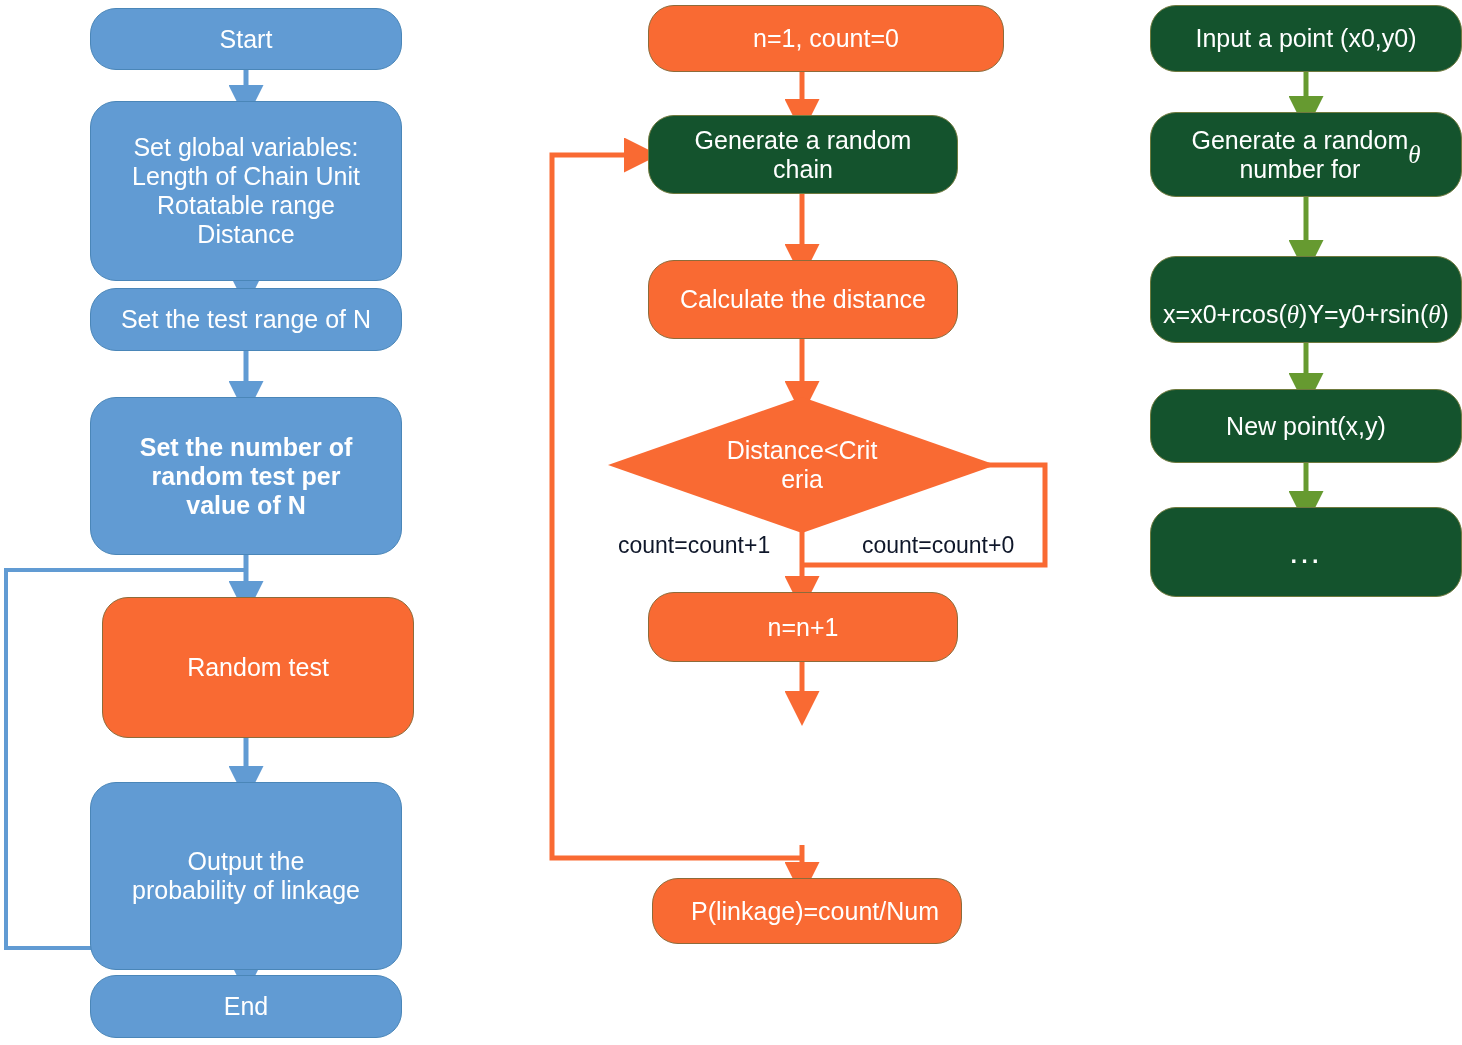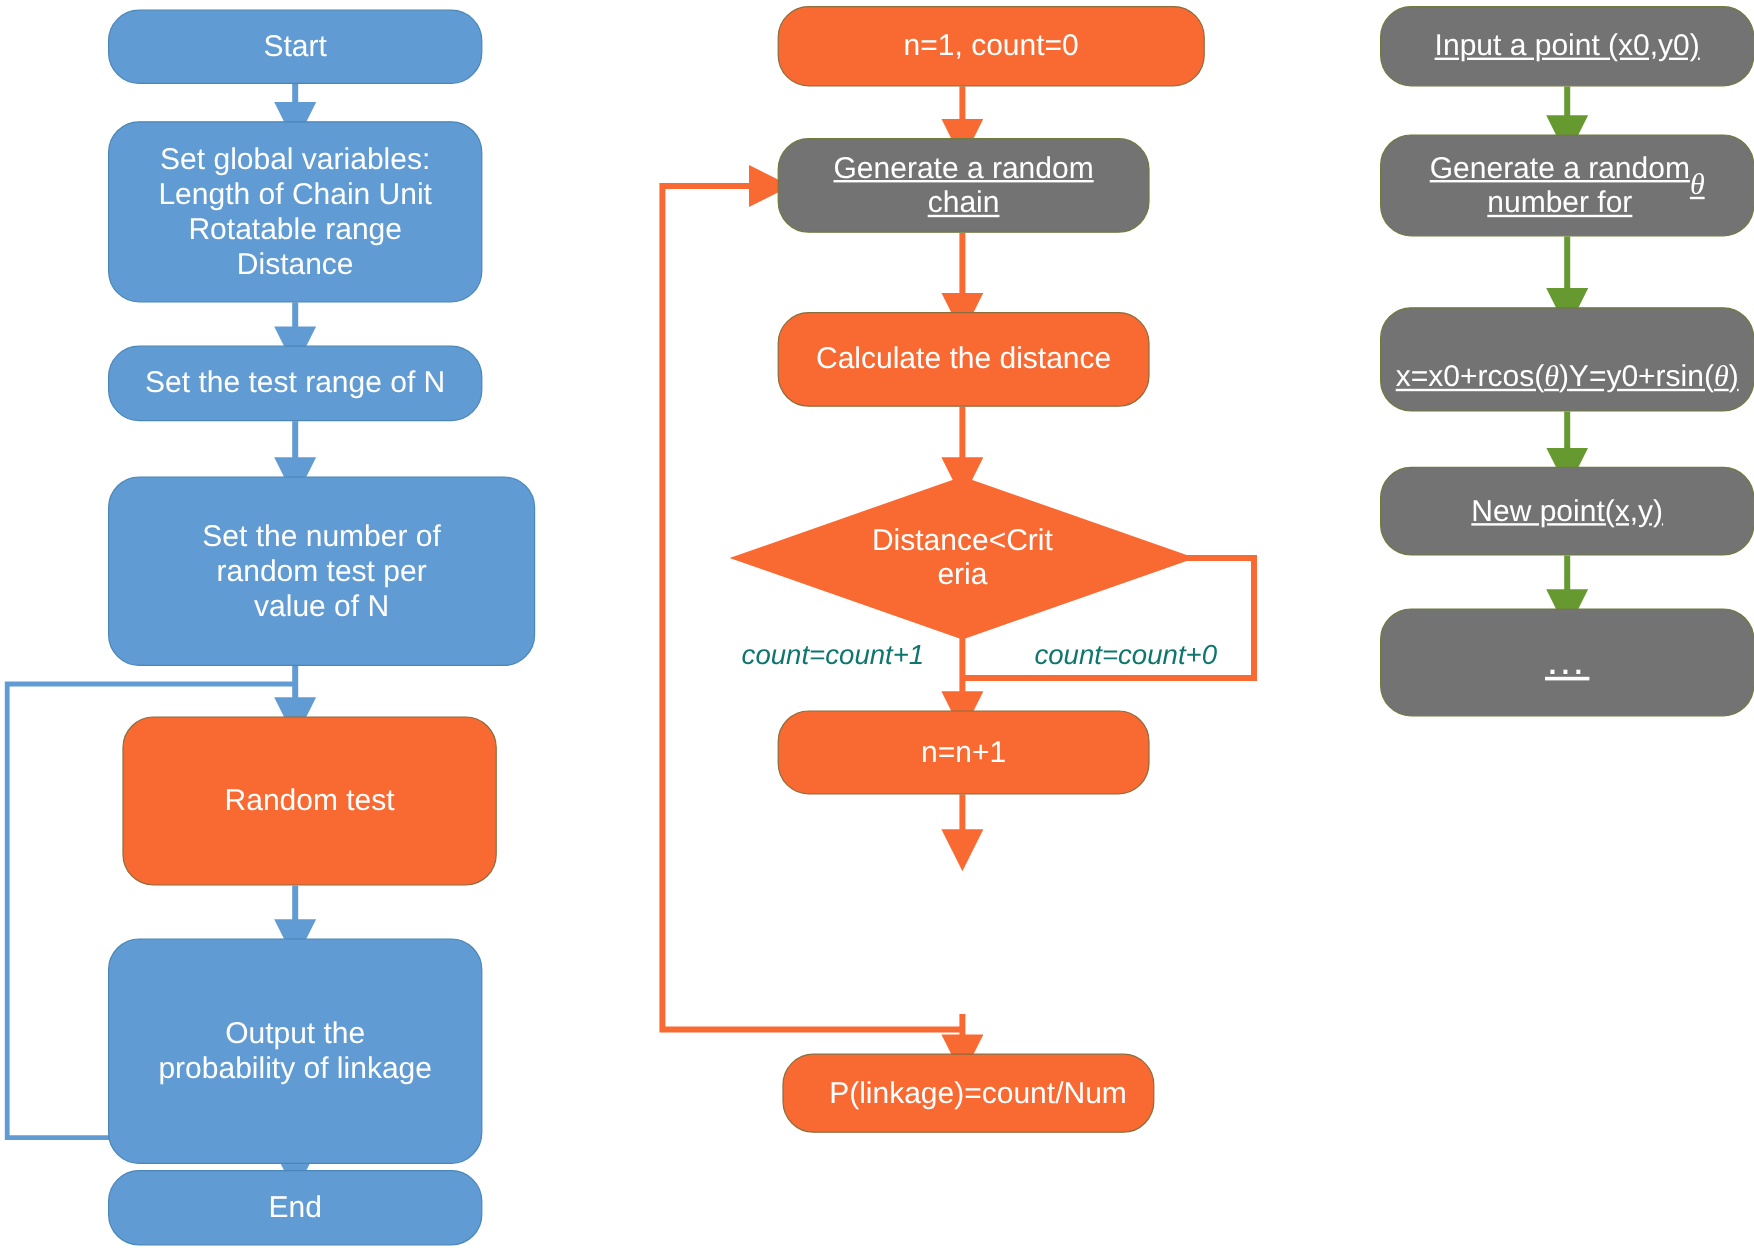--- a/index.html
+++ b/index.html
@@ -9,31 +9,31 @@
 
   svg.edges{position:absolute;left:0;top:0;width:1462px;height:1045px;
             pointer-events:none;}
 
   .node{position:absolute;box-sizing:border-box;display:flex;
         align-items:center;justify-content:center;text-align:center;
         color:#ffffff;border-radius:26px;line-height:1.16;
         white-space:pre-line;z-index:2;}
   .n-blue{background:#619BD3;border:1px solid #4A86B8;}
   .n-orange{background:#F96A33;border:1px solid #8d6b3a;}
-  .n-green{background:#737373;border:1px solid #6f7a3e;text-decoration:underline;}
+  .n-green{background:#14532d;border:1px solid #6f7a3e;}
 
   .diamond{position:absolute;z-index:2;}
   .diamond .dshape{position:absolute;left:0;top:0;width:100%;height:100%;
         background:#F96A33;
         clip-path:polygon(50% 0%,100% 50%,50% 100%,0% 50%);}
   .diamond .dtext{position:absolute;left:0;top:0;width:100%;height:100%;
         display:flex;align-items:center;justify-content:center;
         color:#fff;text-align:center;white-space:pre-line;line-height:1.16;}
 
-  .edge-label{position:absolute;color:#0f766e;z-index:3;white-space:nowrap;font-style:italic;}
+  .edge-label{position:absolute;color:#0f172a;z-index:3;white-space:nowrap;}
 
   .ital{font-style:italic;font-family:"Liberation Serif","DejaVu Serif",serif;}
 </style>
 </head>
 <body>
 
 <div id="stage">
 
   <svg class="edges" viewBox="0 0 1462 1045" width="1462" height="1045">
     <defs>
@@ -75,28 +75,28 @@
     <g stroke="#669A30" stroke-width="5" fill="none" marker-end="url(#ah-green)">
       <line x1="1306" y1="72" x2="1306" y2="112"></line>
       <line x1="1306" y1="197" x2="1306" y2="256"></line>
       <line x1="1306" y1="343" x2="1306" y2="389"></line>
       <line x1="1306" y1="463" x2="1306" y2="507"></line>
     </g>
   </svg>
 
   <div class="node n-blue" style="left:90px;top:8px;width:312px;height:62px;font-size:25px;">Start</div>
 
-  <div class="node n-blue" style="left:90px;top:101px;width:312px;height:151px;font-size:25px;">Set global variables:
+  <div class="node n-blue" style="left:90px;top:101px;width:312px;height:180px;font-size:25px;">Set global variables:
 Length of Chain Unit
 Rotatable range
 Distance</div>
 
   <div class="node n-blue" style="left:90px;top:288px;width:312px;height:63px;font-size:25px;">Set the test range of N</div>
 
-  <div class="node n-blue" style="left:90px;top:397px;width:356px;height:158px;font-size:25px;">Set the number of
+  <div class="node n-blue" style="left:90px;top:397px;width:312px;height:158px;font-size:25px;font-weight:bold;">Set the number of
 random test per
 value of N</div>
 
   <div class="node n-orange" style="left:90px;top:597px;width:312px;height:141px;font-size:25px;margin-left:12px;">Random test</div>
 
   <div class="node n-blue" style="left:90px;top:782px;width:312px;height:188px;font-size:25px;">Output the
 probability of linkage</div>
 
   <div class="node n-blue" style="left:90px;top:975px;width:312px;height:63px;font-size:25px;">End</div>
 

